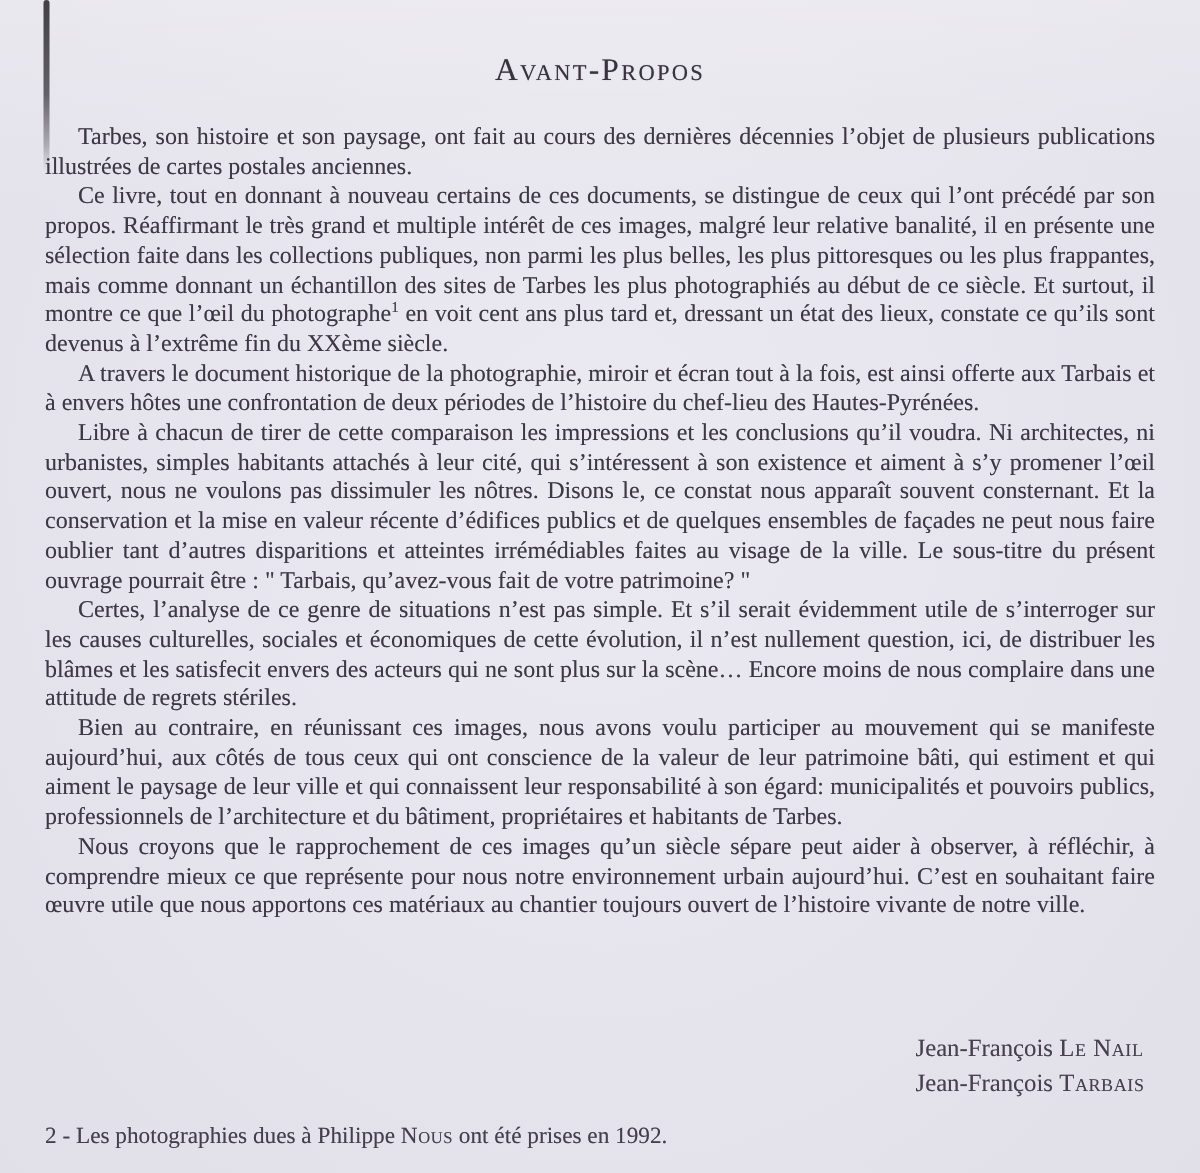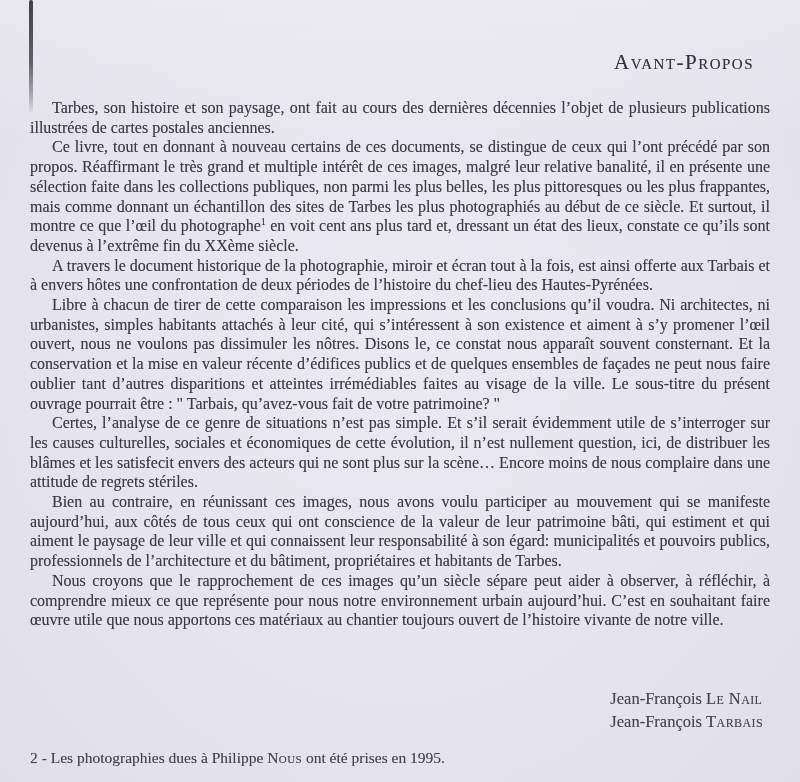--- a/index.html
+++ b/index.html
@@ -29,23 +29,23 @@
     left:29px; top:0;
     width:4px; height:114px;
     background:linear-gradient(180deg,
       rgba(42,39,47,0.88) 0%,
       rgba(42,39,47,0.70) 55%,
       rgba(42,39,47,0.30) 85%,
       rgba(42,39,47,0) 100%);
     border-radius:2px;
   }
   h1.title{
-    margin:16px;
+    margin:0;
     padding-top:34px;
-    text-align:right;
+    text-align:center;
     font-weight:normal;
     font-variant:small-caps;
     font-size:21px;
     letter-spacing:1.5px;
     color:#38343f;
     text-shadow:0 0 0.5px rgba(56,52,63,0.55);
   }
   .body-text{
     margin-top:23px;
     height:582px;
@@ -107,15 +107,15 @@
     <p>Bien au contraire, en réunissant ces images, nous avons voulu participer au mouvement qui se manifeste aujourd’hui, aux côtés de tous ceux qui ont conscience de la valeur de leur patrimoine bâti, qui estiment et qui aiment le paysage de leur ville et qui connaissent leur responsabilité à son égard: municipalités et pouvoirs publics, professionnels de l’architecture et du bâtiment, propriétaires et habitants de Tarbes.</p>
 
     <p>Nous croyons que le rapprochement de ces images qu’un siècle sépare peut aider à observer, à réfléchir, à comprendre mieux ce que représente pour nous notre environnement urbain aujourd’hui. C’est en souhaitant faire œuvre utile que nous apportons ces matériaux au chantier toujours ouvert de l’histoire vivante de notre ville.</p>
   </div>
 
   <div class="signatures">
     <div><span>Jean-François </span><span class="sc">Le Nail</span></div>
     <div><span>Jean-François </span><span class="sc">Tarbais</span></div>
   </div>
 
-  <div class="footnote"><span>2 - Les photographies dues à Philippe </span><span class="sc">Nous</span><span> ont été prises en 1995.</span></div>
+  <div class="footnote"><span>2 - Les photographies dues à Philippe </span><span class="sc">Nous</span><span> ont été prises en 1992.</span></div>
 
 </div>
 
 </body></html>

